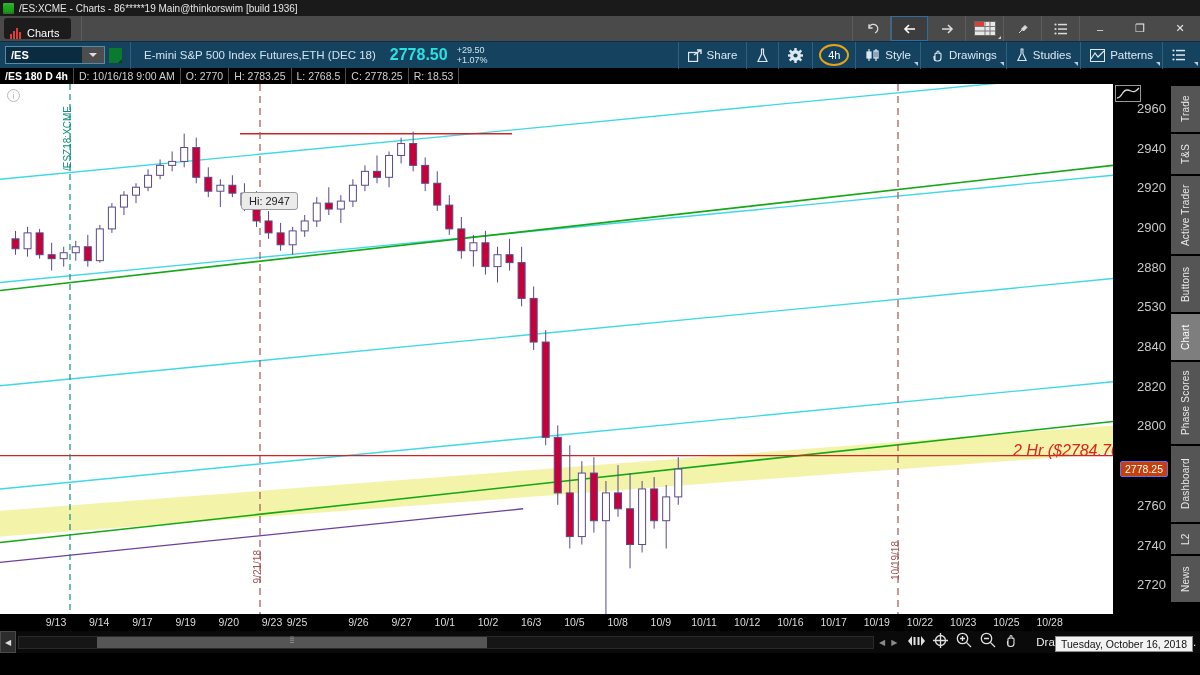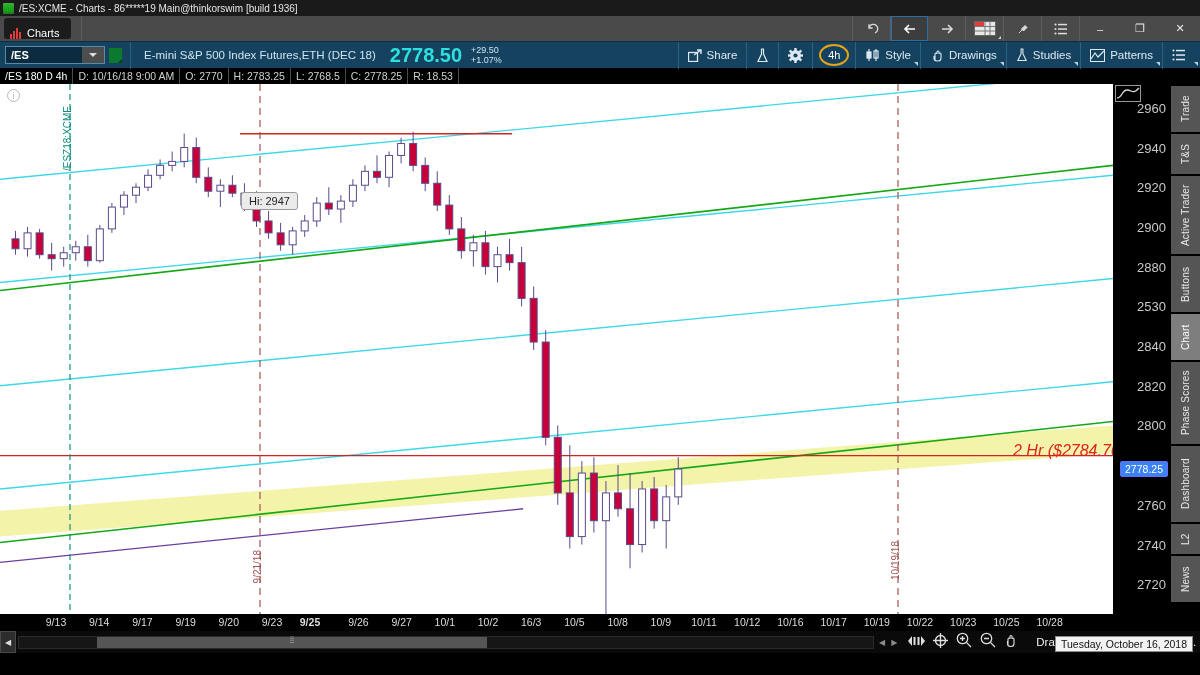--- a/index.html
+++ b/index.html
@@ -31,41 +31,41 @@
 
   
   .symbar{height:27px;background:#14425f;display:flex;align-items:center;border-top:1px solid #0d2f45;}
   .sym-input{width:100px;height:18px;margin-left:5px;background:#0b2c40;border:1px solid #5b8aa6;display:flex;align-items:center;}
   .sym-input span{color:#fff;font-size:11px;font-weight:bold;padding-left:5px;}
   .sym-drop{margin-left:auto;width:22px;height:16px;background:#4d4d4d;display:flex;align-items:center;justify-content:center;}
   .sym-drop b{width:0;height:0;border-left:4px solid transparent;border-right:4px solid transparent;border-top:4px solid #ddd;}
   .greenbox{width:13px;height:15px;background:#0b7a2e;margin-left:4px;position:relative;}
   .greenbox:after{content:"";position:absolute;right:0;bottom:0;width:0;height:0;border-left:4px solid transparent;border-bottom:4px solid #041;}
   .sym-desc{color:#cfe4f1;font-size:11.5px;margin-left:13px;}
-  .sym-price{color:#2ce0e0;font-size:20px;font-weight:bold;margin-left:14px;}
+  .sym-price{color:#2ce0e0;font-size:16px;font-weight:bold;margin-left:14px;}
   .sym-chg{margin-left:9px;line-height:10px;}
   .sym-chg div{color:#cfe4f1;font-size:9px;}
   .sb-sep{width:1px;height:27px;background:#2a627f;}
   .sym-right{margin-left:auto;display:flex;align-items:center;height:14px;}
   .sbtn{height:27px;display:flex;align-items:center;gap:5px;padding:0 9px;color:#dce9f2;font-size:11.5px;position:relative;}
   .sbtn .car{position:absolute;right:2px;bottom:3px;width:0;height:0;border-left:4px solid transparent;border-top:4px solid #bcd;}
   .tf-badge{width:30px;height:22px;border:2px solid #e8a317;border-radius:50%;display:flex;align-items:center;justify-content:center;color:#fff;font-size:11px;margin:0 6px;}
 
   
   .infobar{height:16px;background:#000;display:flex;align-items:center;font-size:10.5px;}
   .infobar .chip{color:#fff;padding:0 5px;height:16px;display:flex;align-items:center;white-space:nowrap;border-right:1px solid #4b4b4b;}
-  .infobar .chip.b{font-weight:normal;}
+  .infobar .chip.b{font-weight:bold;}
   .infobar .chip.dim{color:#cfcfcf;}
 
   
   .main{position:relative;width:1200px;height:calc(675px - 16px - 25px - 27px - 16px);}
   .plot{position:absolute;left:0;top:0;width:1113px;height:530px;background:#fff;overflow:hidden;}
   .axis{position:absolute;left:1113px;top:0;width:58px;height:547px;background:#000;}
   .axis .lbl{position:absolute;right:5px;color:#c9c9c9;font-size:13px;transform:translateY(-50%);}
-  .axis .cur{position:absolute;right:3px;background:#3b82f6;color:#fff;font-size:10.5px;
+  .axis .cur{position:absolute;right:3px;background:#c2410c;color:#fff;font-size:10.5px;
       padding:1px 4px;border:1px solid #6a6aff;border-radius:2px;transform:translateY(-50%);}
   .axis-icon{position:absolute;left:2px;top:1px;width:26px;height:17px;border:1px solid #999;background:#000;}
 
   .xaxis{position:absolute;left:0;top:530px;width:1113px;height:17px;background:#000;}
   .xaxis .d{position:absolute;color:#dcdcdc;font-size:10.5px;transform:translateX(-50%);top:2px;}
 
   
   .rail{position:absolute;left:1171px;top:0;width:29px;height:547px;background:#000;}
   .rail .rt{width:29px;background:#555;color:#e8e8e8;font-size:10px;
       writing-mode:vertical-rl;transform:rotate(180deg);display:flex;align-items:center;justify-content:center;
@@ -441,21 +441,21 @@
       <div class="cur" style="top: 384.597px;">2778.25</div>
     </div>
 
   <div class="xaxis" id="xaxis">
       <div class="d" style="left: 56px;">9/13</div>
       <div class="d" style="left: 99.2px;">9/14</div>
       <div class="d" style="left: 142.4px;">9/17</div>
       <div class="d" style="left: 185.6px;">9/19</div>
       <div class="d" style="left: 228.8px;">9/20</div>
       <div class="d" style="left: 272px;">9/23</div>
-      <div class="d" style="left: 310px; font-weight: bold;">9/25</div>
+      <div class="d" style="left: 297px;">9/25</div>
       <div class="d" style="left: 358.4px;">9/26</div>
       <div class="d" style="left: 401.6px;">9/27</div>
       <div class="d" style="left: 444.8px;">10/1</div>
       <div class="d" style="left: 488px;">10/2</div>
       <div class="d" style="left: 531.2px;">16/3</div>
       <div class="d" style="left: 574.4px;">10/5</div>
       <div class="d" style="left: 617.6px;">10/8</div>
       <div class="d" style="left: 660.8px;">10/9</div>
       <div class="d" style="left: 704px;">10/11</div>
       <div class="d" style="left: 747.2px;">10/12</div>

